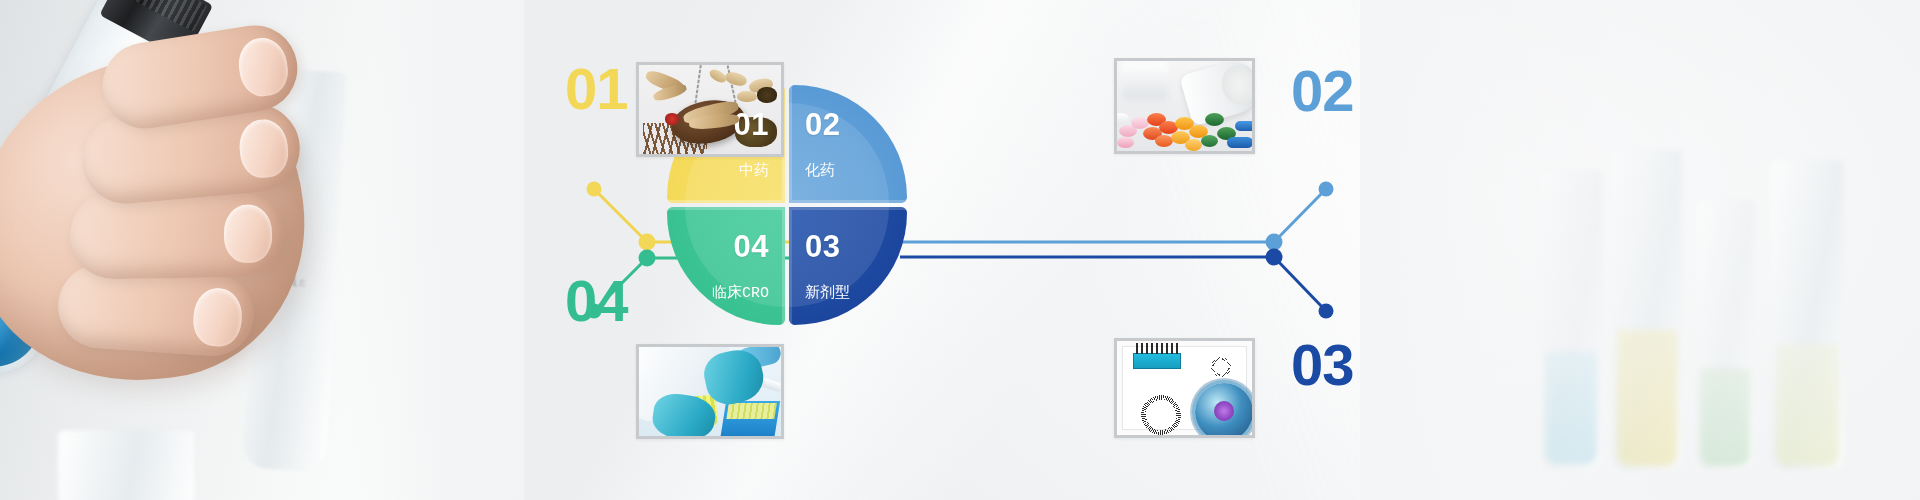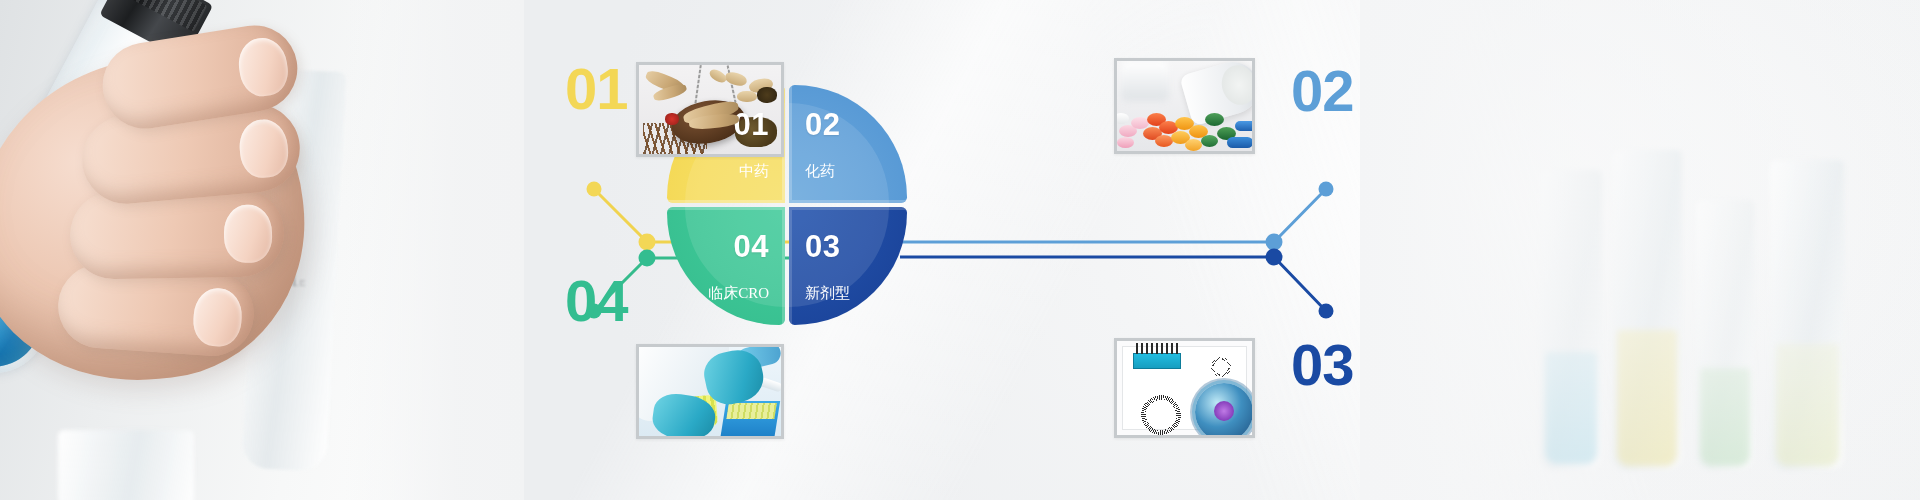--- a/index.html
+++ b/index.html
@@ -156,21 +156,21 @@
     position: absolute; width: 118px; height: 118px;
     display: flex; flex-direction: column; align-items: center; justify-content: center;
     color: #ffffff; text-align: center;
   }
   .quad .num {
     font-size: 31px; font-weight: 700; line-height: 1;
     letter-spacing: .5px; text-shadow: 0 1px 2px rgba(0,0,0,.10);
   }
   .quad .lbl {
     font-size: 15px; margin-top: 24px; line-height: 1;
-    font-family: Liberation Serif, serif;
+    font-family: Liberation Mono, monospace;
   }
   .q-tl {
     left: 0; top: 0;
     border-radius: 118px 6px 0 6px;
     background: radial-gradient(circle at 100% 100%, #f7e06a 0%, #f6dd5f 52%, #f2d44d 100%);
     box-shadow: inset -3px -3px 0 rgba(255,255,255,.28);
     align-items: flex-end; padding-right: 16px;
   }
   .q-tr {
     left: 122px; top: 0;

